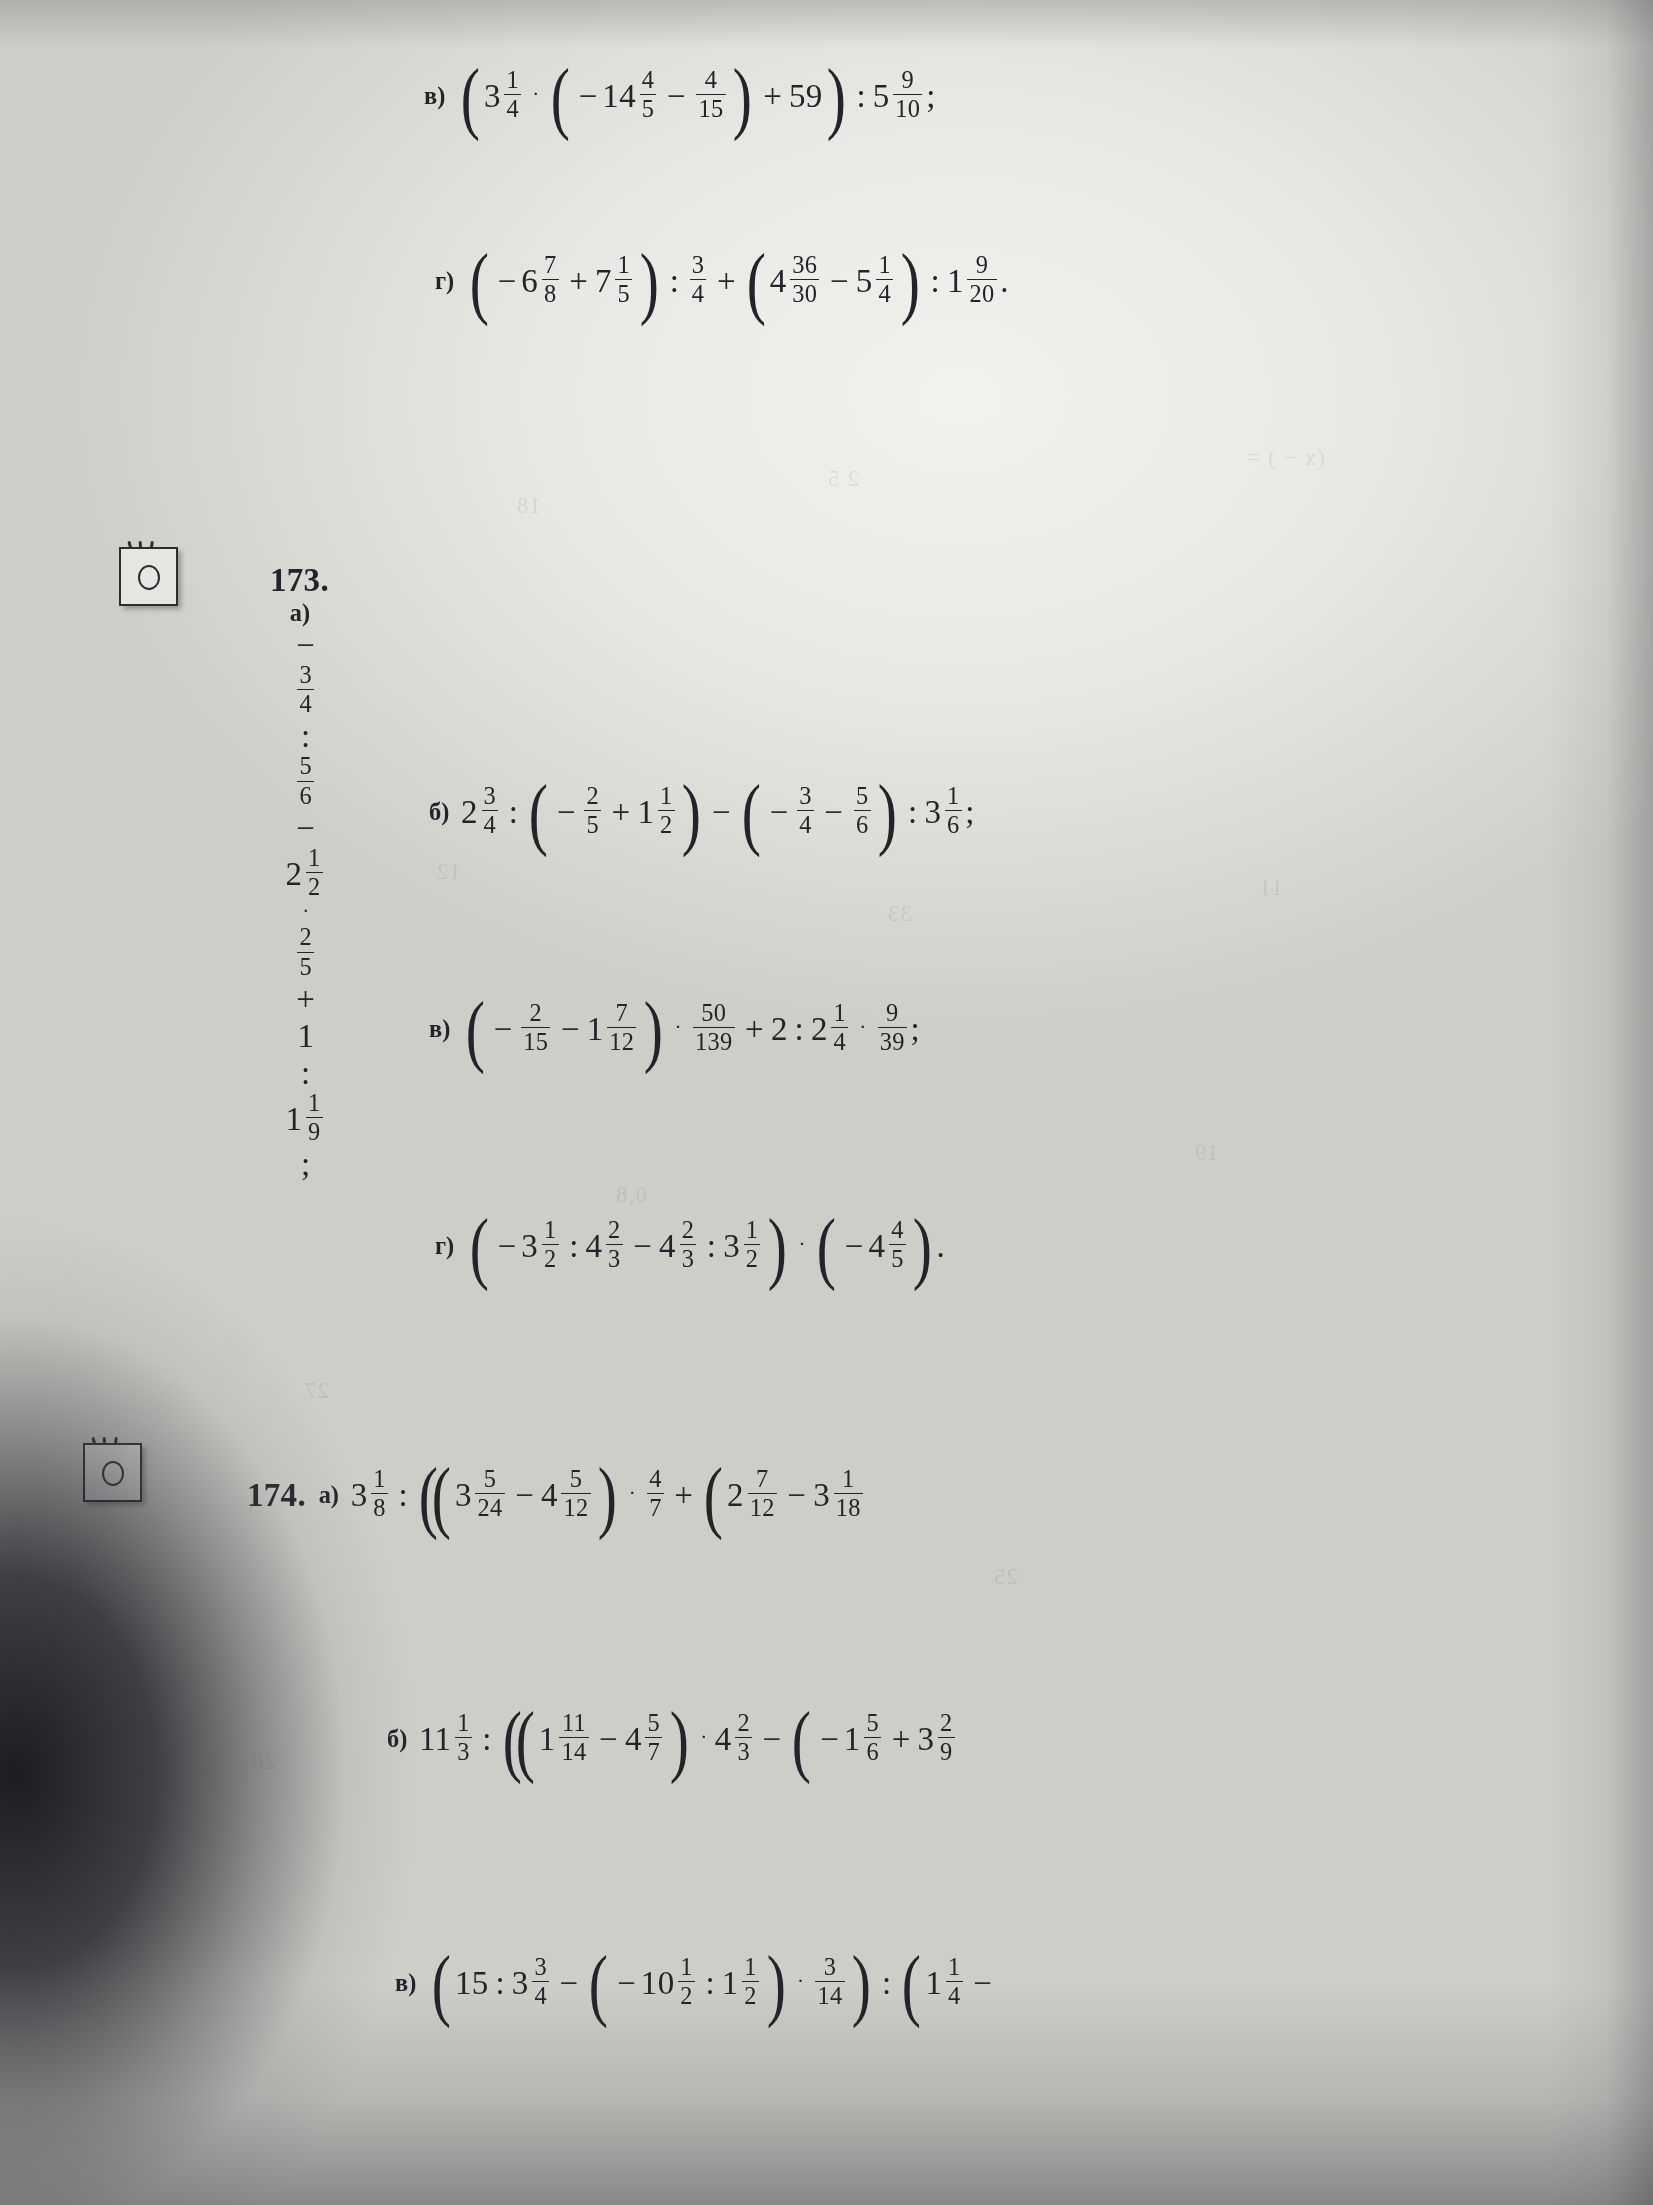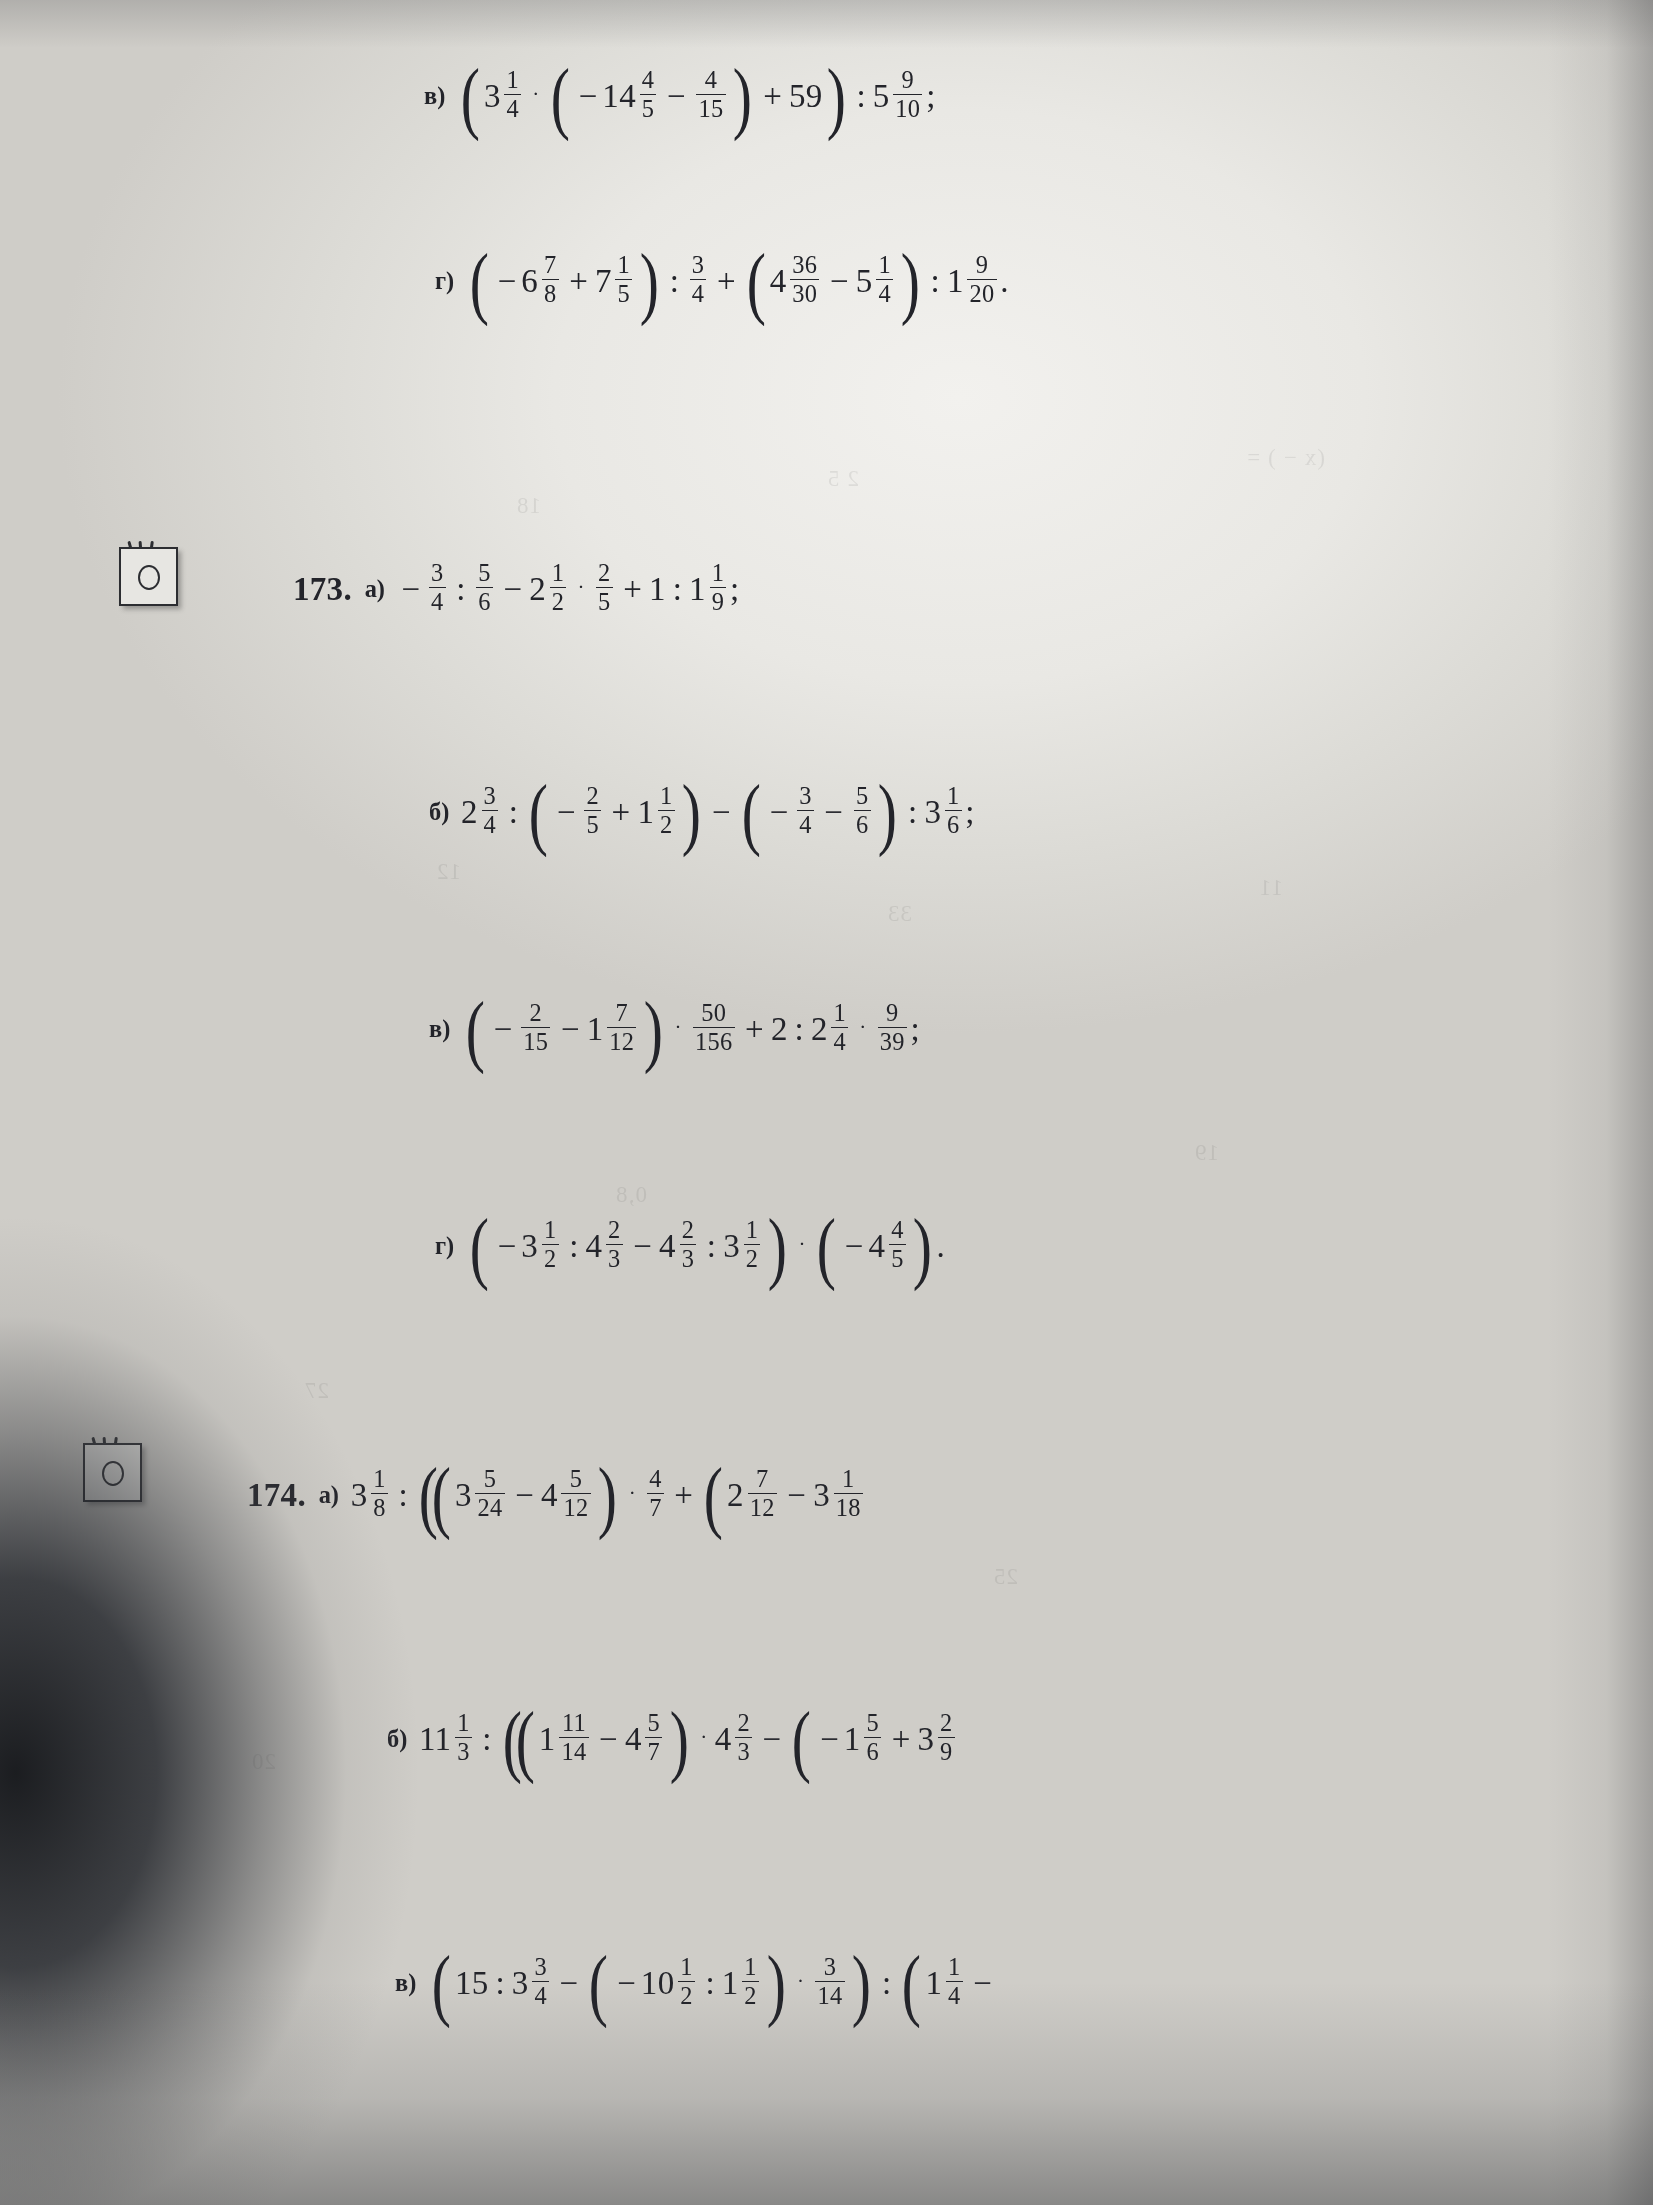--- a/index.html
+++ b/index.html
@@ -276,21 +276,21 @@
 
     <div class="note-icon" style="left:116px; top:541px;">
       <div class="ring r1"></div>
         <div class="ring r2"></div>
         <div class="ring r3"></div>
       <div class="body">
           <div class="oval"></div>
         </div>
     </div>
 
-    <div class="line" style="left:293px; top:562px;">
+    <div class="line" style="left:270px; top:562px;flex-direction:column;">
       <span class="num">173.</span>
       <span class="lbl">а)</span>
       <span class="opn">−</span>
       <span class="frac">
         <span class="t">3</span>
         <span class="b">4</span>
       </span>
       <span class="op">:</span>
       <span class="frac">
         <span class="t">5</span>
@@ -384,21 +384,21 @@
         <span class="whole">1</span>
         <span class="frac">
           <span class="t">7</span>
           <span class="b">12</span>
         </span>
       </span>
       <span class="paren big">)</span>
       <span class="dot">·</span>
       <span class="frac">
         <span class="t">50</span>
-        <span class="b">156</span>
+        <span class="b">139</span>
       </span>
       <span class="op">+</span>
       <span>2</span>
       <span class="op">:</span>
       <span class="term">
         <span class="whole">2</span>
         <span class="frac">
           <span class="t">1</span>
           <span class="b">4</span>
         </span>

